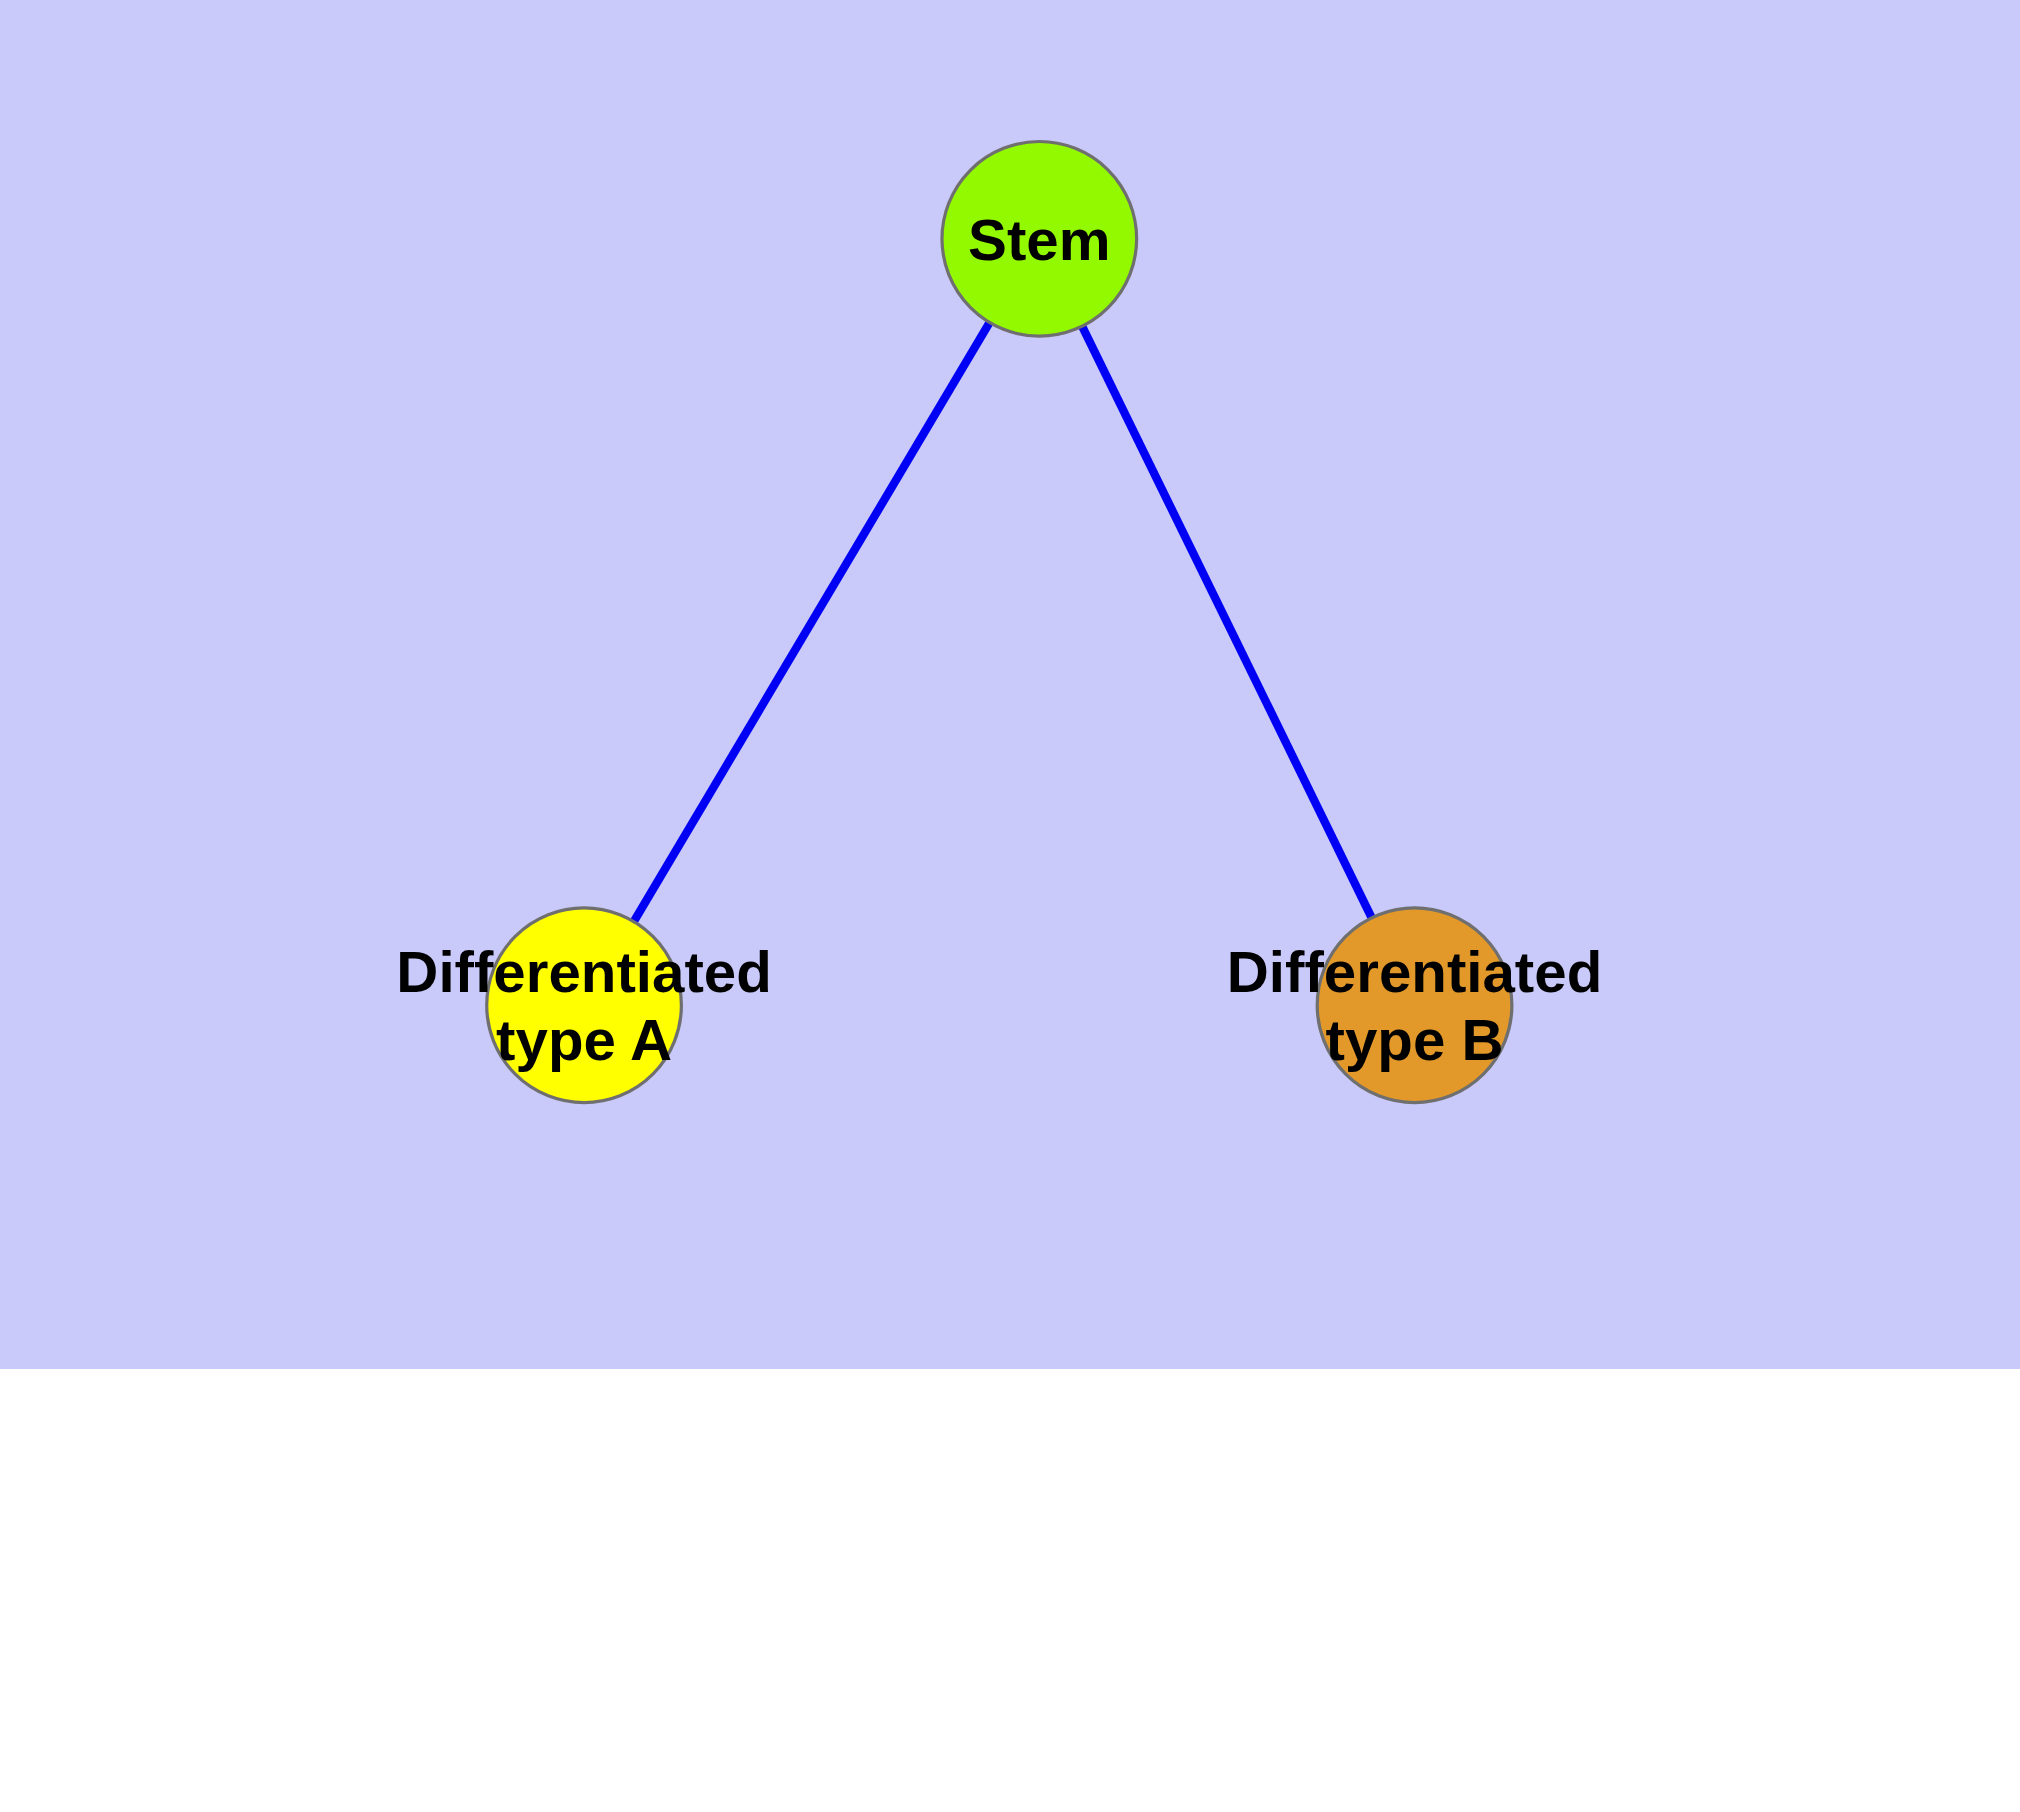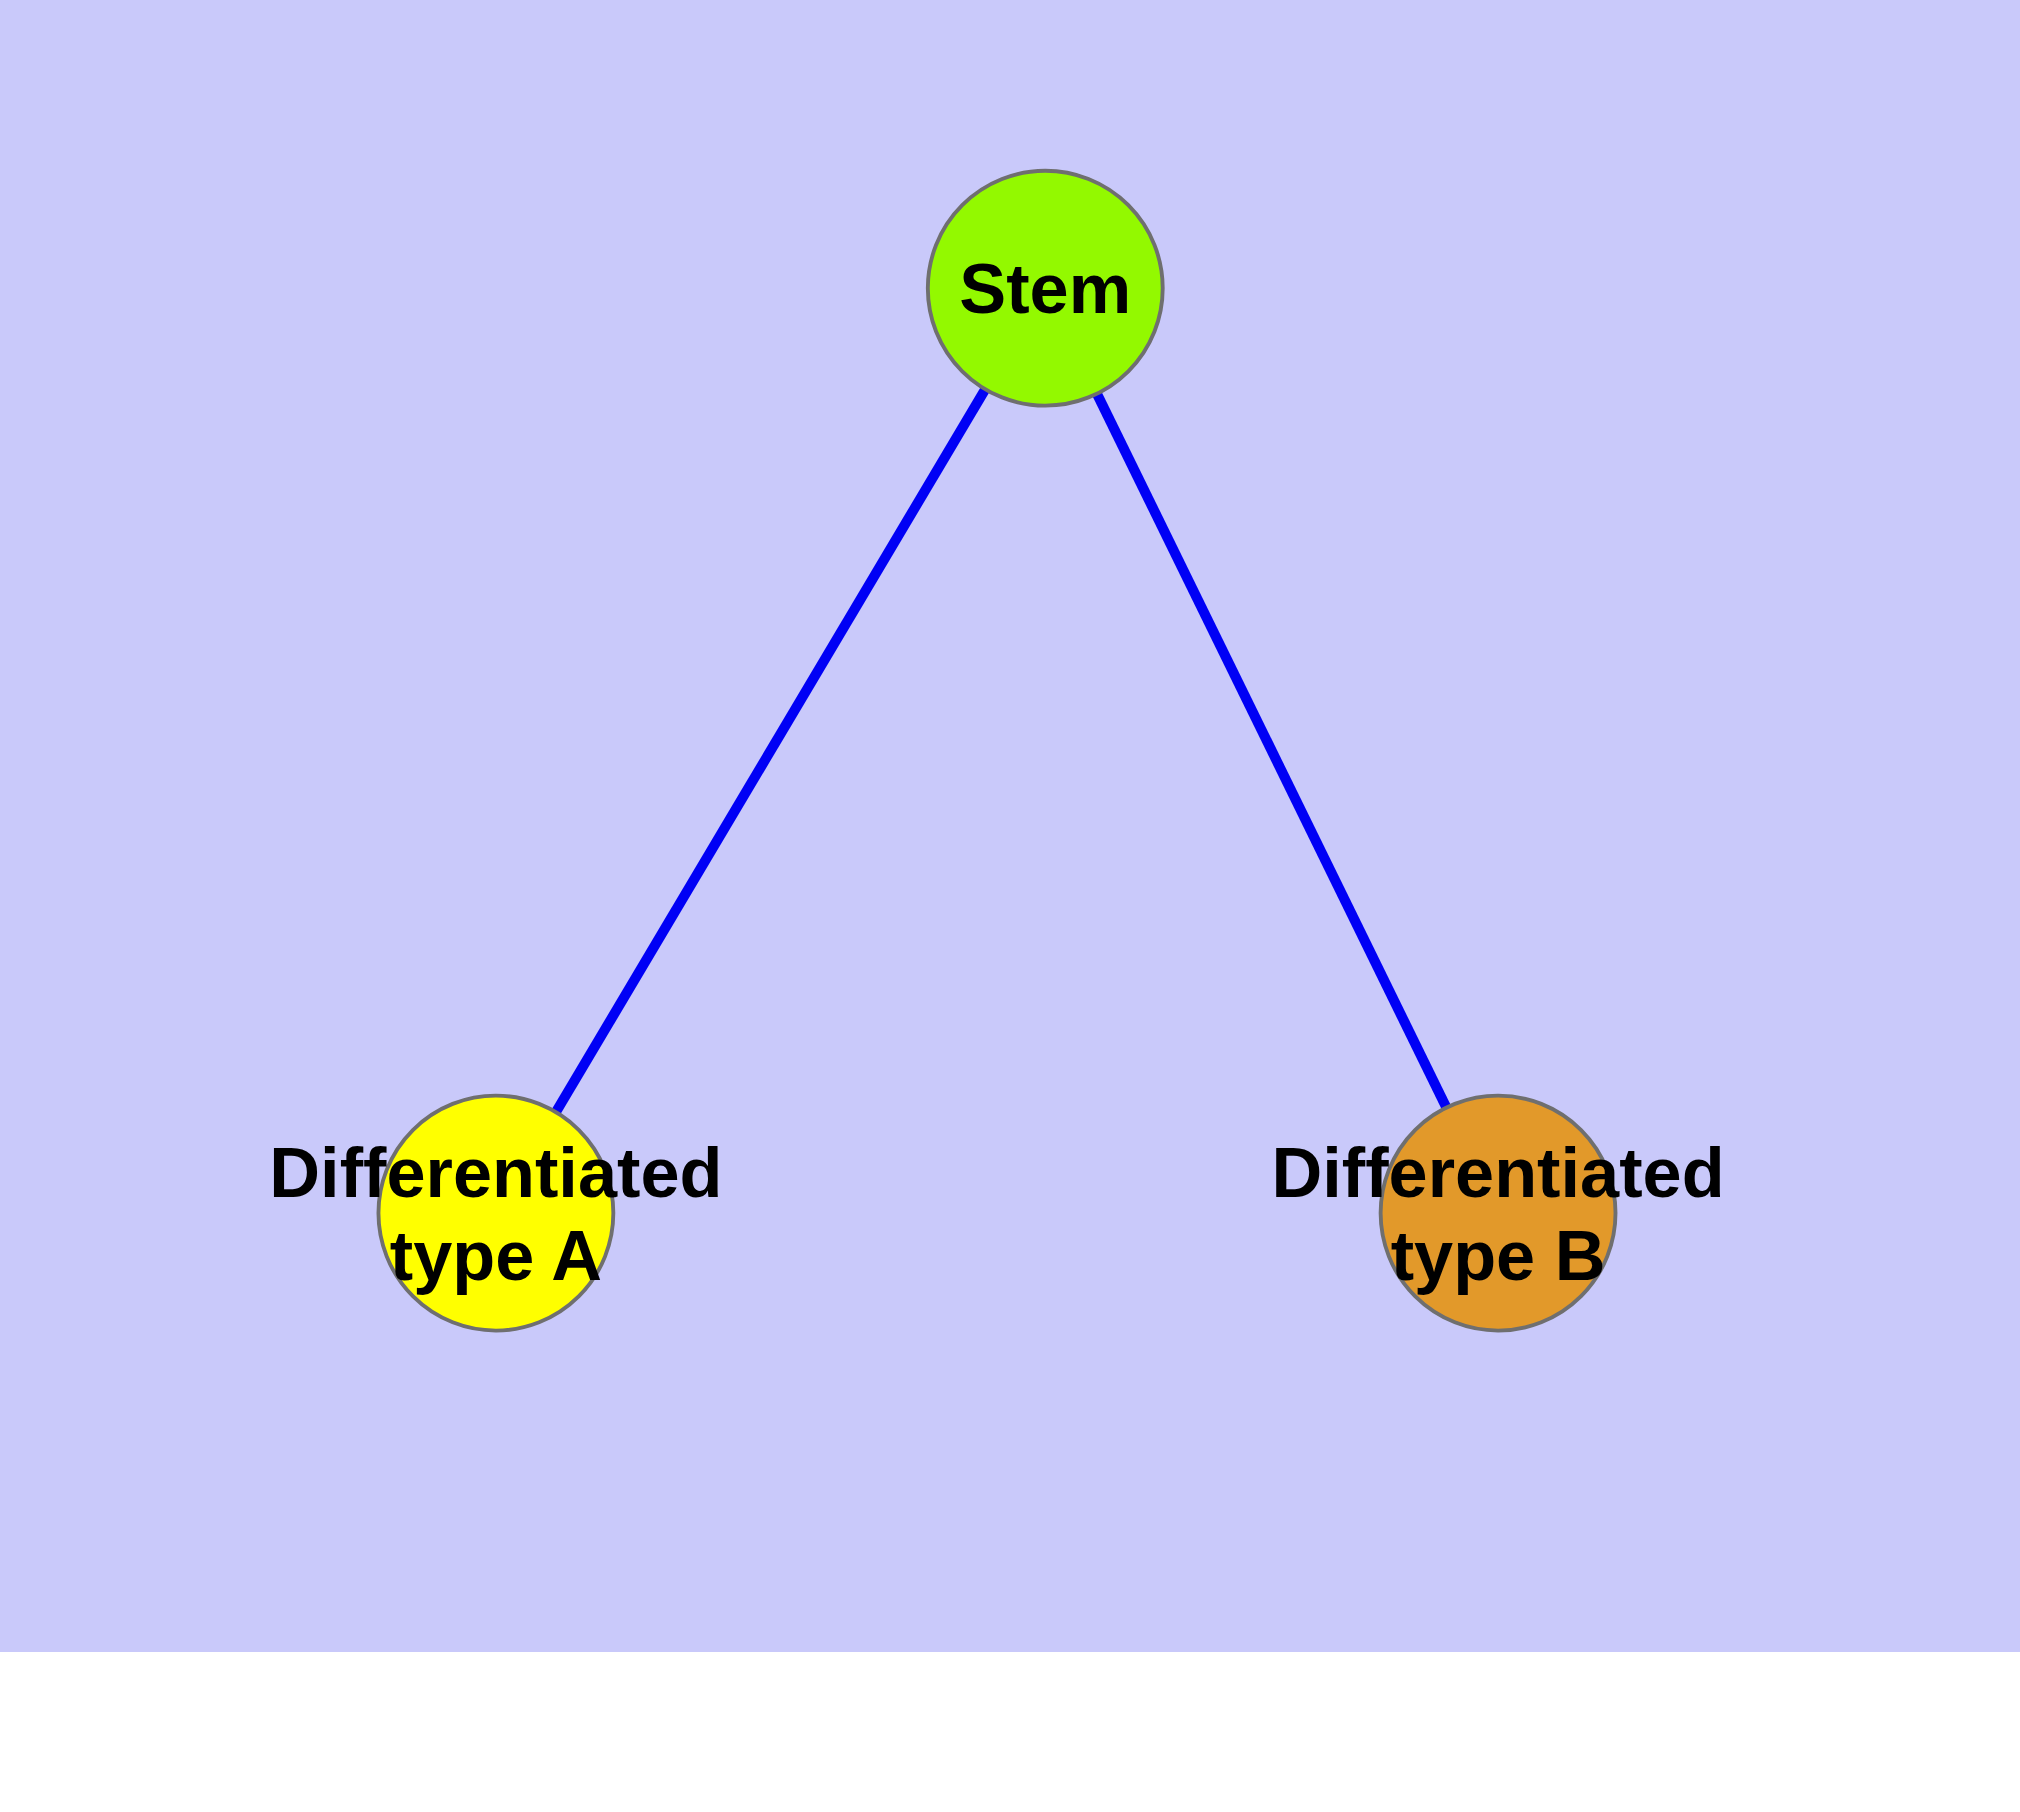--- a/index.html
+++ b/index.html
@@ -21,21 +21,21 @@
     display: block;
   }
   .node-label {
     font-family: "Liberation Sans", "DejaVu Sans", sans-serif;
     font-weight: bold;
   }
 </style>
 </head>
 <body>
 
-<div class="figure" style="background: rgb(201, 201, 250); width: 2021px; height: 1652px;">
+<div class="figure" style="background: rgb(201, 201, 250); width: 2021px; height: 1369px;">
   <svg id="graph-svg" xmlns="http://www.w3.org/2000/svg" viewBox="0 0 2384 2138">
       <line x1="1237" y1="373" x2="526" y2="1570" stroke="#0000F5" stroke-width="13"></line>
       <line x1="1237" y1="373" x2="1823" y2="1570" stroke="#0000F5" stroke-width="13"></line>
       <circle cx="1237" cy="373" r="152" fill="#93F900" stroke="#6F6F6F" stroke-width="5"></circle>
       <circle cx="526" cy="1570" r="152" fill="#FFFF00" stroke="#6F6F6F" stroke-width="5"></circle>
       <circle cx="1823" cy="1570" r="152" fill="#E2992A" stroke="#6F6F6F" stroke-width="5"></circle>
       <text class="node-label" text-anchor="middle" font-size="91" fill="#000000"><tspan x="1237" y="405.487">Stem</tspan></text>
       <text class="node-label" text-anchor="middle" font-size="91" fill="#000000"><tspan x="526" y="1548.987">Differentiated</tspan><tspan x="526" y="1655.987">type A</tspan></text>
       <text class="node-label" text-anchor="middle" font-size="91" fill="#000000"><tspan x="1823" y="1548.987">Differentiated</tspan><tspan x="1823" y="1655.987">type B</tspan></text>
     </svg>

